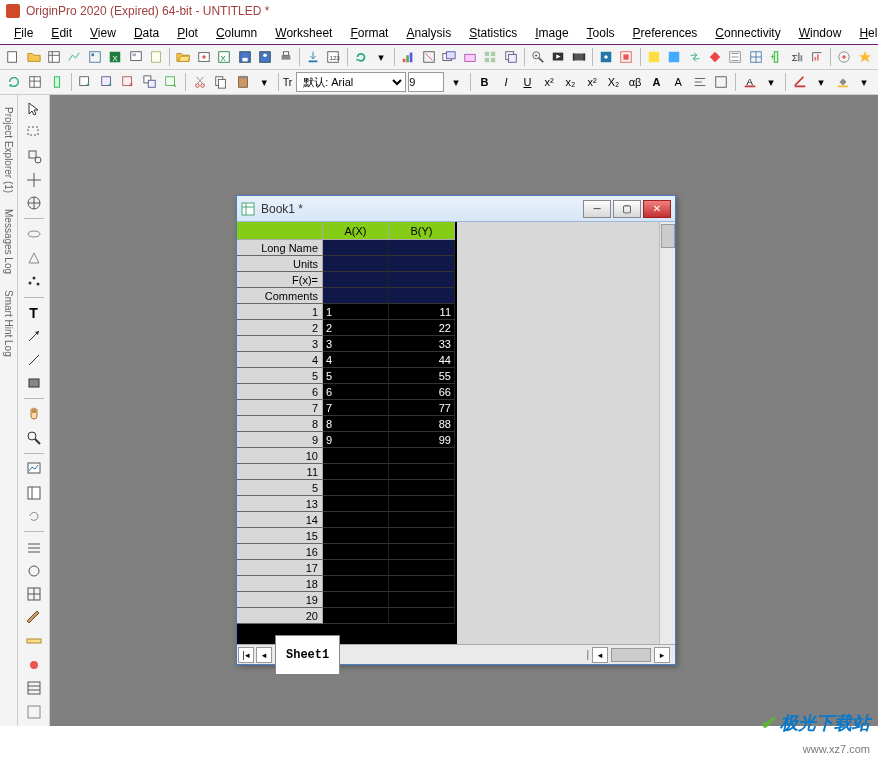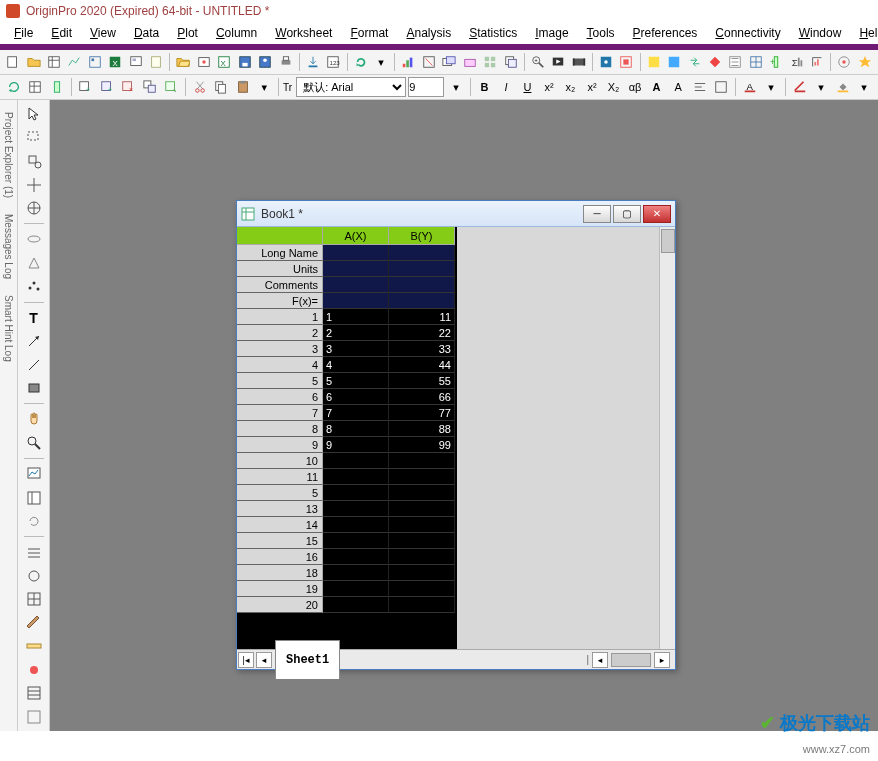--- a/index.html
+++ b/index.html
@@ -1,20 +1,20 @@
 <!DOCTYPE html>
 <html><head>
 <meta charset="utf-8">
 <style>
 * { box-sizing: border-box; margin: 0; padding: 0; }
 body { font-family: "Segoe UI", Tahoma, sans-serif; font-size: 12px; background: #fff; width: 878px; height: 761px; overflow: hidden; position: relative; }
 .titlebar { display: flex; align-items: center; height: 22px; padding: 2px 6px; background: #fff; }
 .titlebar .app-icon { width: 14px; height: 14px; background: #d04a2a; border-radius: 2px; margin-right: 6px; }
 .titlebar .title { color: #a04040; font-size: 12px; }
-.menubar { display: flex; gap: 2px; padding: 2px 6px; border-bottom: 6px solid #701a75; }
+.menubar { display: flex; gap: 2px; padding: 2px 6px; border-bottom: 1px solid #701a75; }
 .menubar .mitem { padding: 2px 8px; cursor: default; }
 .menubar .mitem u { text-decoration: underline; }
 .toolbar { display: flex; align-items: center; gap: 2px; padding: 2px 4px; background: #f4f4f4; border-bottom: 1px solid #ccc; flex-wrap: nowrap; overflow: hidden; }
 .tbtn { width: 20px; height: 20px; display: inline-flex; align-items: center; justify-content: center; border: 1px solid transparent; background: #f4f4f4; cursor: pointer; font-size: 11px; }
 .tbtn svg { width: 14px; height: 14px; }
 .tsep { width: 1px; height: 18px; background: #bbb; margin: 0 2px; }
 .font-select { height: 20px; font-size: 11px; border: 1px solid #999; background: #fff; padding: 0 2px; min-width: 110px; }
 .font-size { width: 36px; height: 20px; font-size: 11px; border: 1px solid #999; }
 .workspace { display: flex; height: calc(100% - 130px); }
 .sidepanel { width: 18px; background: #f4f4f4; border-right: 1px solid #ccc; display: flex; flex-direction: column; align-items: center; padding-top: 4px; }
@@ -43,21 +43,21 @@
 .colA { width: 66px; }
 .colB { width: 66px; }
 .rest-area { flex: 1; background: #d8d8d8; position: relative; }
 .vscroll { position: absolute; right: 0; top: 0; width: 16px; height: 100%; background: #eaeaea; border-left: 1px solid #bbb; }
 .vscroll .thumb { width: 14px; height: 24px; background: #ccc; border: 1px solid #999; margin: 2px auto; }
 .sheet-tabs { height: 20px; background: #eaeaea; display: flex; align-items: center; border-top: 1px solid #aaa; }
 .tabnav { width: 16px; height: 16px; display:flex; align-items:center; justify-content:center; border:1px solid #999; background:#fff; margin: 0 1px; font-size:9px; cursor:pointer; }
 .sheet-tab { background: #fff; border: 1px solid #888; border-bottom: none; padding: 12px 10px; font-family: "Courier New", monospace; font-size: 12px; font-weight: bold; margin-left: 2px; }
 .hscroll-zone { flex:1; display:flex; justify-content:flex-end; align-items:center; padding-right:4px; gap:2px;}
 .watermark { position: absolute; right: 8px; bottom: 6px; text-align: right; }
-.watermark .logo { font-size: 18px; color: #0a78c8; font-weight: bold; }
+.watermark .logo { font-size: 18px; color: #0a78c8; font-weight: bold; font-style: italic; }
 .watermark .logo .g { color: #5bb532; }
 .watermark .url { font-size: 11px; color: #7a7a7a; margin-top: 8px; }
 </style>
 </head>
 <body>
 
 <div class="titlebar">
   <span class="app-icon"></span>
   <span class="title">OriginPro 2020 (Expired) 64-bit - UNTITLED *</span>
 </div>
@@ -626,29 +626,29 @@
                 <div class="rownum">Long Name</div>
                 <div class="dcell colA sel"></div>
                 <div class="dcell colB sel"></div>
               </div>
               <div class="drow">
                 <div class="rownum">Units</div>
                 <div class="dcell colA sel"></div>
                 <div class="dcell colB sel"></div>
               </div>
               <div class="drow">
+                <div class="rownum">F(x)=</div>
+                <div class="dcell colA sel"></div>
+                <div class="dcell colB sel"></div>
+              </div>
+              <div class="drow">
                 <div class="rownum">Comments</div>
                 <div class="dcell colA sel"></div>
                 <div class="dcell colB sel"></div>
               </div>
-              <div class="drow">
-                <div class="rownum">F(x)=</div>
-                <div class="dcell colA sel"></div>
-                <div class="dcell colB sel"></div>
-              </div>
             </div>
           <div id="data-rows">
               <div class="drow">
                 <div class="rownum">1</div>
                 <div class="dcell colA la">1</div>
                 <div class="dcell colB ra">11</div>
               </div>
               <div class="drow">
                 <div class="rownum">2</div>
                 <div class="dcell colA la">2</div>
@@ -714,20 +714,25 @@
                 <div class="dcell colA la"></div>
                 <div class="dcell colB ra"></div>
               </div>
               <div class="drow">
                 <div class="rownum">15</div>
                 <div class="dcell colA la"></div>
                 <div class="dcell colB ra"></div>
               </div>
               <div class="drow">
                 <div class="rownum">16</div>
+                <div class="dcell colA la"></div>
+                <div class="dcell colB ra"></div>
+              </div>
+              <div class="drow">
+                <div class="rownum">17</div>
                 <div class="dcell colA la"></div>
                 <div class="dcell colB ra"></div>
               </div>
               <div class="drow">
                 <div class="rownum">18</div>
                 <div class="dcell colA la"></div>
                 <div class="dcell colB ra"></div>
               </div>
               <div class="drow">
                 <div class="rownum">19</div>

